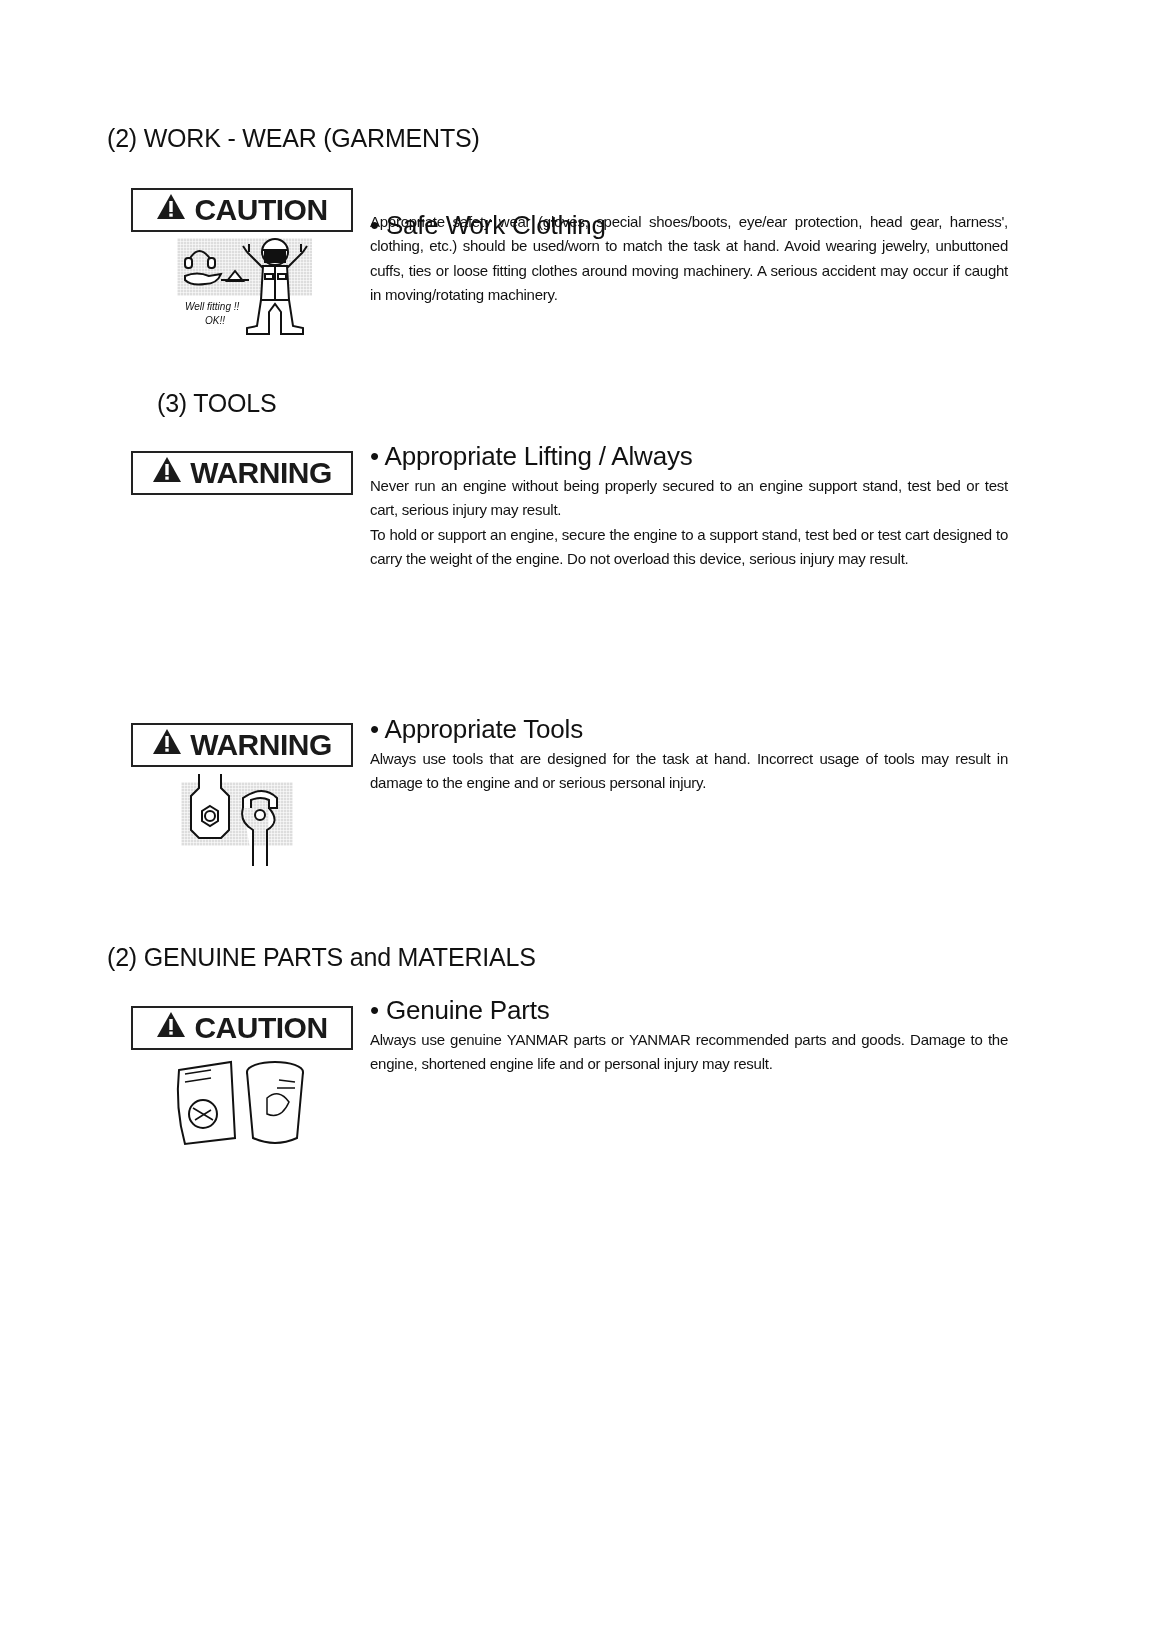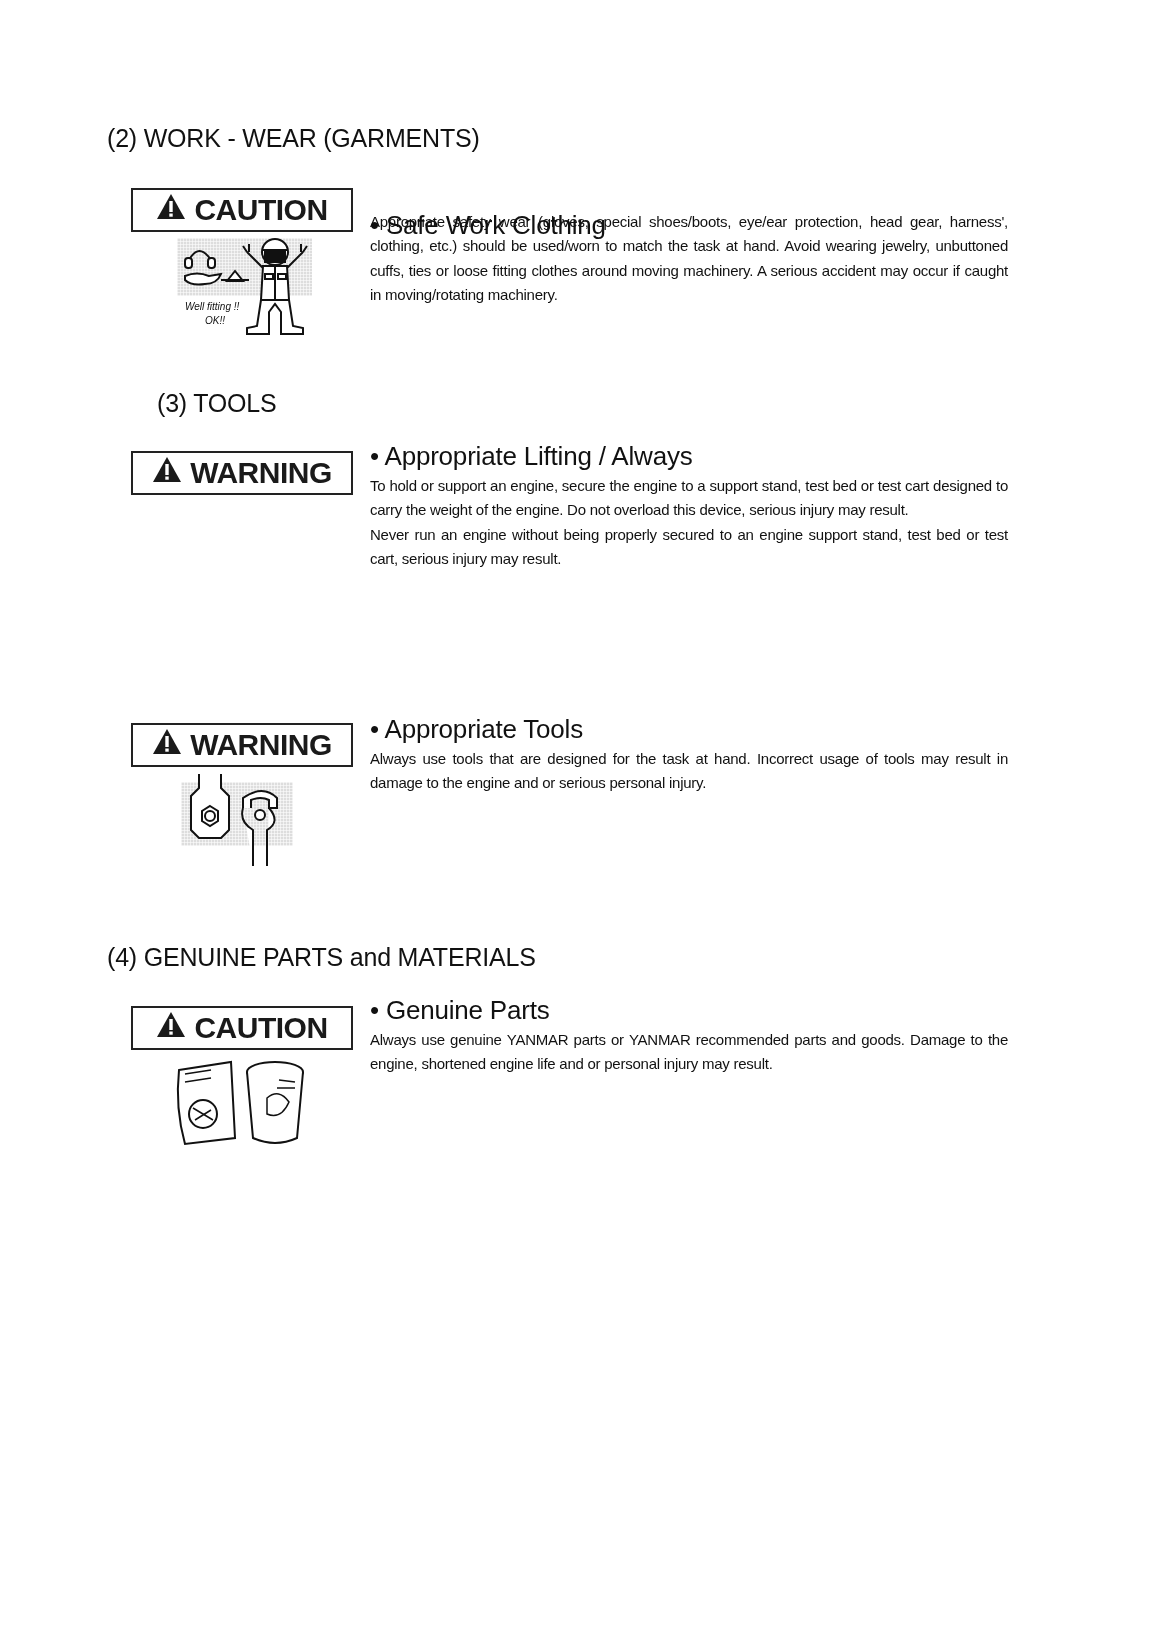--- a/index.html
+++ b/index.html
@@ -83,22 +83,22 @@
         <path d="M15 1 L29 26 L1 26 Z" fill="#1a1a1a"></path>
         <rect x="13.3" y="8" width="3.4" height="11" fill="#fff"></rect>
         <rect x="13.3" y="20.5" width="3.4" height="3.2" fill="#fff"></rect>
       </svg>
   </span>
   <span>WARNING</span>
 </div>
 
 <div class="abs item-title" style="left:370px; top:441px;">• Appropriate Lifting / Always</div>
 <div class="abs para" style="left:370px; top:474px;">
+  <p>Never run an engine without being properly secured to an engine support stand, test bed or test cart, serious injury may result.</p>
   <p>To hold or support an engine, secure the engine to a support stand, test bed or test cart designed to carry the weight of the engine. Do not overload this device, serious injury may result.</p>
-  <p>Never run an engine without being properly secured to an engine support stand, test bed or test cart, serious injury may result.</p>
 </div>
 
 <div class="sign" style="left:131px; top:723px;">
   <span class="tri">
     <svg width="30" height="27" viewBox="0 0 30 27">
         <path d="M15 1 L29 26 L1 26 Z" fill="#1a1a1a"></path>
         <rect x="13.3" y="8" width="3.4" height="11" fill="#fff"></rect>
         <rect x="13.3" y="20.5" width="3.4" height="3.2" fill="#fff"></rect>
       </svg>
   </span>
@@ -117,21 +117,21 @@
       <circle cx="79" cy="41" r="5"></circle>
     </g>
   </svg>
 </div>
 
 <div class="abs item-title" style="left:370px; top:714px;">• Appropriate Tools</div>
 <div class="abs para" style="left:370px; top:747px;">
   <p>Always use tools that are designed for the task at hand. Incorrect usage of tools may result in damage to the engine and or serious personal injury.</p>
 </div>
 
-<div class="abs section-title" style="left:107px; top:943px;">(4)  GENUINE PARTS and MATERIALS</div>
+<div class="abs section-title" style="left:107px; top:943px;">(2)  GENUINE PARTS and MATERIALS</div>
 
 <div class="sign" style="left:131px; top:1006px;">
   <span class="tri">
     <svg width="30" height="27" viewBox="0 0 30 27">
         <path d="M15 1 L29 26 L1 26 Z" fill="#1a1a1a"></path>
         <rect x="13.3" y="8" width="3.4" height="11" fill="#fff"></rect>
         <rect x="13.3" y="20.5" width="3.4" height="3.2" fill="#fff"></rect>
       </svg>
   </span>
   <span>CAUTION</span>

